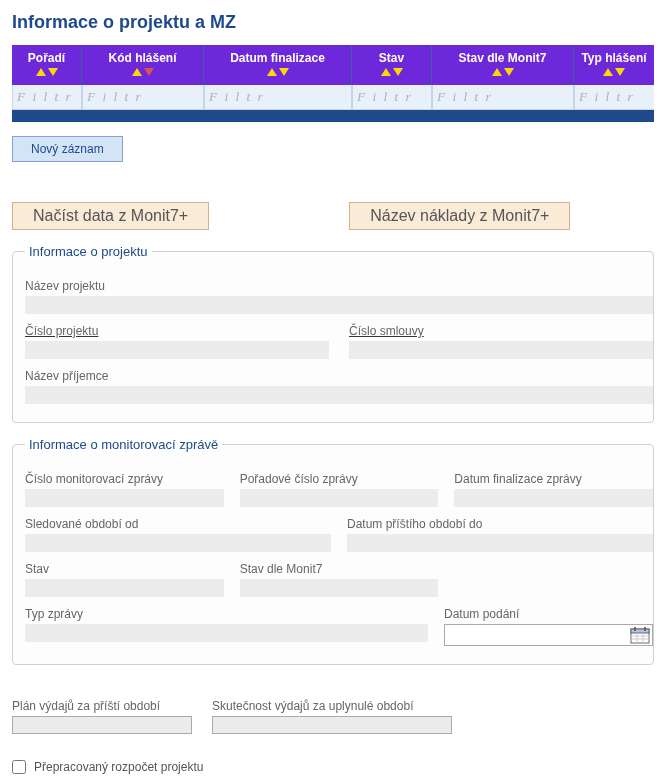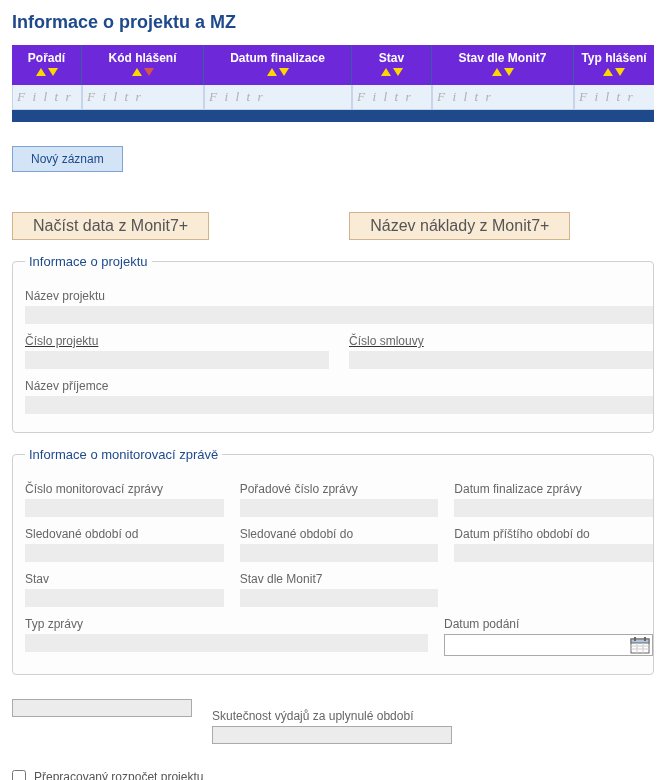--- a/index.html
+++ b/index.html
@@ -15,21 +15,21 @@
 .col-typ { width: 78px; flex: 1; border-right: none !important; }
 .sort-arrows { display: inline-flex; gap: 2px; justify-content: center; margin-top: 2px; }
 .arrow-up { width: 0; height: 0; border-left: 5px solid transparent; border-right: 5px solid transparent; border-bottom: 8px solid #ffd700; cursor: pointer; }
 .arrow-down { width: 0; height: 0; border-left: 5px solid transparent; border-right: 5px solid transparent; border-top: 8px solid #ffd700; cursor: pointer; }
 .arrow-down.red { border-top-color: #d9534f; }
 .filter-row { display: flex; }
 .filter-row .col { border: 1px solid #c8d4e8; border-top: none; background: #e8f0fa; }
 .filter-input { width: 100%; border: none; background: transparent; padding: 4px; font-style: italic; color: #999; font-family: Georgia, serif; letter-spacing: 2px; }
 .filter-input::placeholder { color: #b0b0b0; font-style: italic; }
 .bar-row { height: 12px; background: #1e4a8c; }
-.btn-new { margin-top: 24px; background: #d4e4f7; border: 1px solid #7ea3d4; color: #1e4a8c; padding: 5px 18px; font-size: 12px; cursor: pointer; }
+.btn-new { margin-top: 14px; background: #d4e4f7; border: 1px solid #7ea3d4; color: #1e4a8c; padding: 5px 18px; font-size: 12px; cursor: pointer; }
 .btn-load { background: #faebd7; border: 1px solid #d2b48c; color: #555; padding: 4px 20px; font-size: 16px; cursor: pointer; margin-top: 40px; }
 .btn-row { display: flex; gap: 140px; }
 .fieldset { border: 1px solid #d0d0d0; border-radius: 4px; margin-top: 14px; padding: 10px 0 18px 12px; background: #fdfdfd; }
 .legend { color: #1e4a8c; font-size: 13px; padding: 0 4px; }
 .field-label { color: #666; font-size: 12px; margin-bottom: 3px; margin-top: 10px; }
 .field-input { width: 100%; background: #ececec; border: none; height: 18px; padding: 2px 4px; }
 .row-2 { display: flex; gap: 20px; }
 .row-2 > div { flex: 1; text-decoration: underline; }
 .row-3 { display: flex; gap: 16px; }
 .row-3 > div { flex: 1; }
@@ -131,21 +131,20 @@
 
 <fieldset class="fieldset">
   <legend class="legend">Informace o monitorovací zprávě</legend>
   <div class="row-3">
     <div><div class="field-label">Číslo monitorovací zprávy</div><input class="field-input" style=""></div>
     <div><div class="field-label">Pořadové číslo zprávy</div><input class="field-input" style=""></div>
     <div><div class="field-label">Datum finalizace zprávy</div><input class="field-input" style=""></div>
   </div>
   <div class="row-3">
     <div><div class="field-label">Sledované období od</div><input class="field-input" style=""></div>
-    <div><div class="field-label">Sledované období do</div><input class="field-input" style=""></div>
     <div><div class="field-label">Datum příštího období do</div><input class="field-input" style=""></div>
   </div>
   <div class="row-3">
     <div><div class="field-label">Stav</div><input class="field-input" style=""></div>
     <div><div class="field-label">Stav dle Monit7</div><input class="field-input" style=""></div>
     <div></div>
   </div>
   <div class="row-3">
     <div style="flex:2"><div class="field-label">Typ zprávy</div><input class="field-input" style=""></div>
     <div>
@@ -161,21 +160,21 @@
             <line x1="1" y1="13" x2="19" y2="13" stroke="#ccc"></line>
             <line x1="7" y1="7" x2="7" y2="17" stroke="#ccc"></line>
             <line x1="13" y1="7" x2="13" y2="17" stroke="#ccc"></line>
           </svg>
       </div>
     </div>
   </div>
 </fieldset>
 
 <div class="below-row">
-  <div><input class="field-input" style="border: 1px solid rgb(170, 170, 170); background: rgb(236, 236, 236);"></div>
+  <div><div class="field-label">Plán výdajů za příští období</div><input class="field-input" style="border: 1px solid rgb(170, 170, 170); background: rgb(236, 236, 236);"></div>
   <div style="width:240px"><div class="field-label">Skutečnost výdajů za uplynulé období</div><input class="field-input" style="border: 1px solid rgb(170, 170, 170); background: rgb(236, 236, 236);"></div>
 </div>
 
 <div class="checkbox-group">
   <div class="checkbox-row">
       <input type="checkbox" style="">
       <label>Přepracovaný rozpočet projektu</label>
     </div>
 
 </div>

